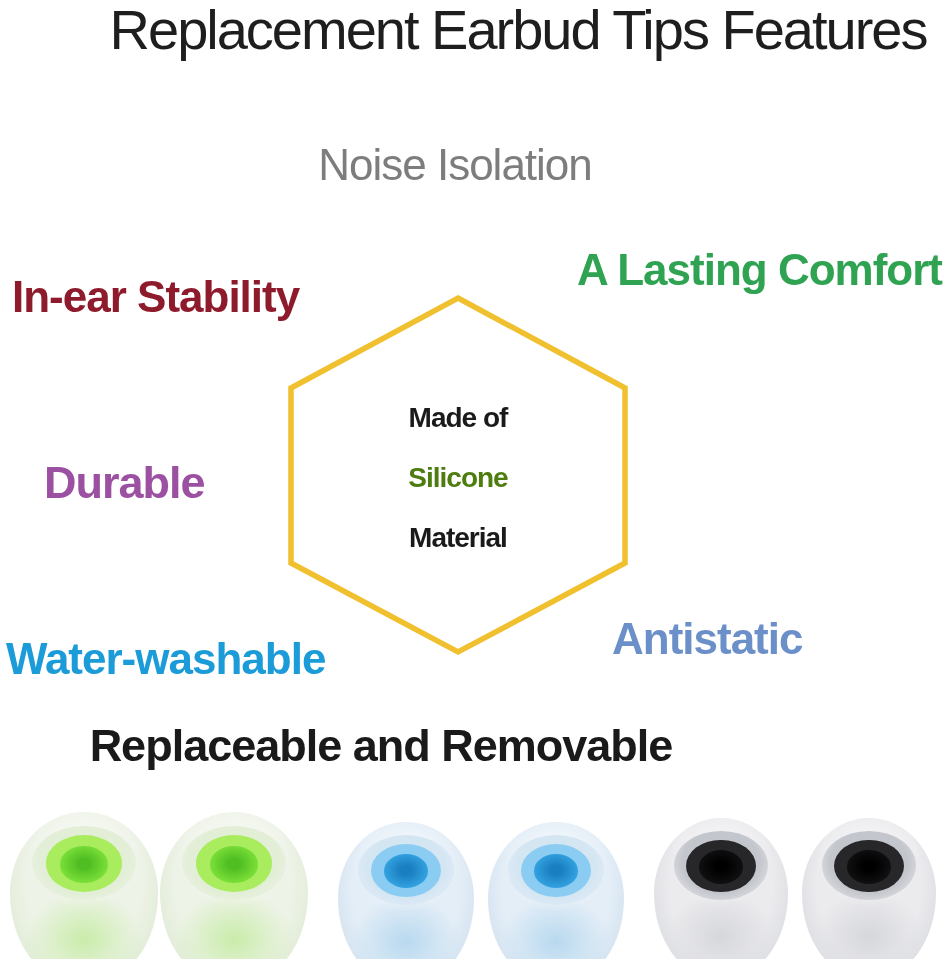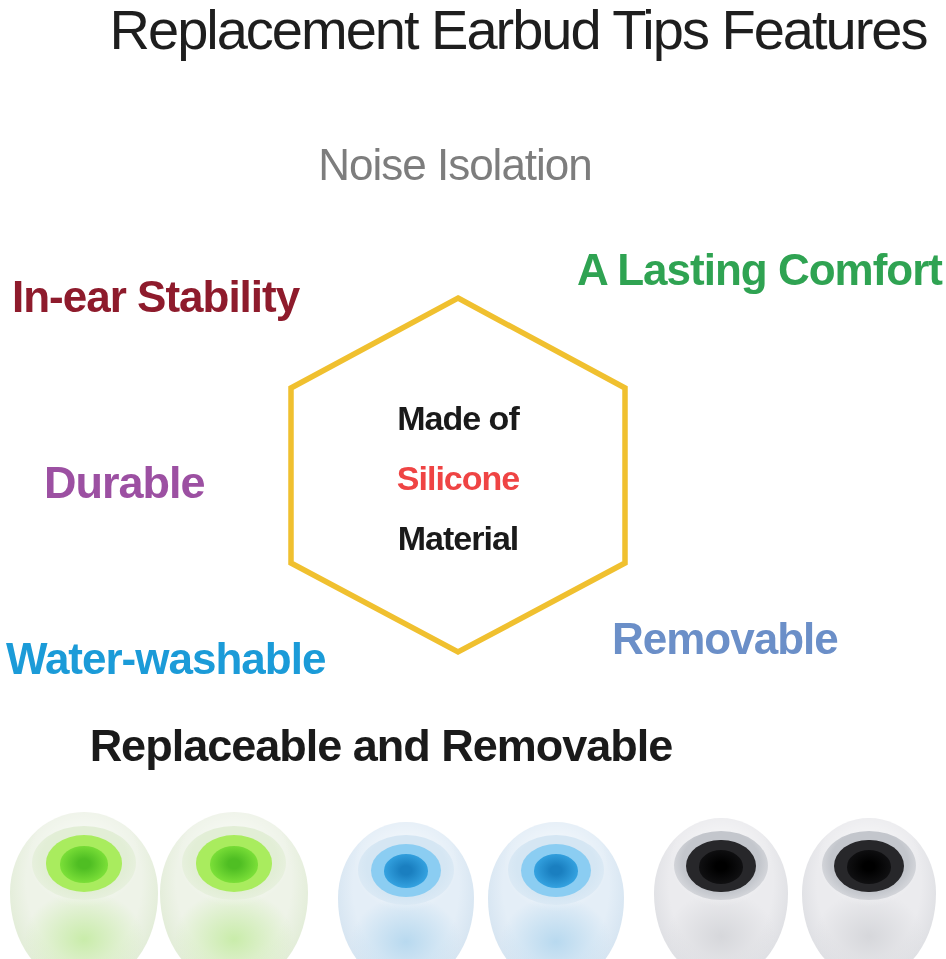--- a/index.html
+++ b/index.html
@@ -13,21 +13,21 @@
   .f-lasting{top:240px;right:4px;font-size:44px;margin-top:8px;}
   .f-inear{top:275px;left:12px;font-size:44px;}
   .f-durable{top:460px;left:44px;font-size:45px;}
   .f-flexible{top:450px;left:702px;font-size:45px;}
   .f-antistatic{top:617px;left:612px;font-size:44px;}
   .f-water{top:637px;left:6px;font-size:44px;}
   .f-replace{top:723px;left:0;width:762px;text-align:center;font-size:45px;}
   .hex-svg{position:absolute;top:0;left:0;}
   .hex-text{
     position:absolute;top:388px;left:288px;width:340px;text-align:center;
-    font-weight:700;font-size:34px;line-height:60px;letter-spacing:-1px;
+    font-weight:700;font-size:28px;line-height:60px;letter-spacing:-1px;
   }
   .earbud-row{
     position:absolute;top:800px;left:0;width:946px;height:159px;overflow:hidden;
     display:flex;justify-content:space-between;align-items:flex-start;
     padding:0 10px;box-sizing:border-box;
   }
   .tip-group{display:flex;}
   .tip-group:nth-child(1){gap:2px;margin-top:12px;}
   .tip-group:nth-child(2){gap:14px;margin-top:22px;}
   .tip-group:nth-child(3){gap:14px;margin-top:18px;}
@@ -65,33 +65,33 @@
 
   <div class="label f-noise" style="color: rgb(125, 125, 125);">Noise Isolation</div>
 
   <div class="label f-lasting" style="color: rgb(47, 163, 82);">A Lasting Comfort</div>
 
   <div class="label f-inear" style="color: rgb(142, 27, 44);">In-ear Stability</div>
 
   <div class="label f-durable" style="color: rgb(156, 80, 162);">Durable</div>
 
 
-  <div class="label f-antistatic" style="color: rgb(107, 143, 200);">Removable</div>
+  <div class="label f-antistatic" style="color: rgb(107, 143, 200);">Antistatic</div>
 
   <div class="label f-water" style="color: rgb(27, 155, 216);">Water-washable</div>
 
   <div class="label f-replace" style="color: rgb(26, 26, 26);">Replaceable and Removable</div>
 
   <svg class="hex-svg" width="946" height="959" viewBox="0 0 946 959">
     <polygon points="458,298 625,388 625,563 458,652 291,563 291,388" fill="none" stroke-width="5.5" stroke-linejoin="miter" stroke="#f0c02f"></polygon>
   </svg>
 
   <div class="hex-text">
     <div style="color: rgb(26, 26, 26);">Made of</div>
-    <div style="color: #ef4444;">Silicone</div>
+    <div style="color: #4d7c0f;">Silicone</div>
     <div style="color: rgb(26, 26, 26);">Material</div>
   </div>
 
   <div class="earbud-row">
       <div class="tip-group">
         <div class="tip" style="--body: #eef3e8; --body-deep: #d7e7c8; --glow: #c9ecaa; --collar: #e2eed6; --ring: #a9ec5e; --hole: #7fe23a; --hole-deep: #4fbe23;">
           <div class="tip-ball"></div>
           <div class="tip-collar"></div>
           <div class="tip-ring"></div>
           <div class="tip-hole"></div>

